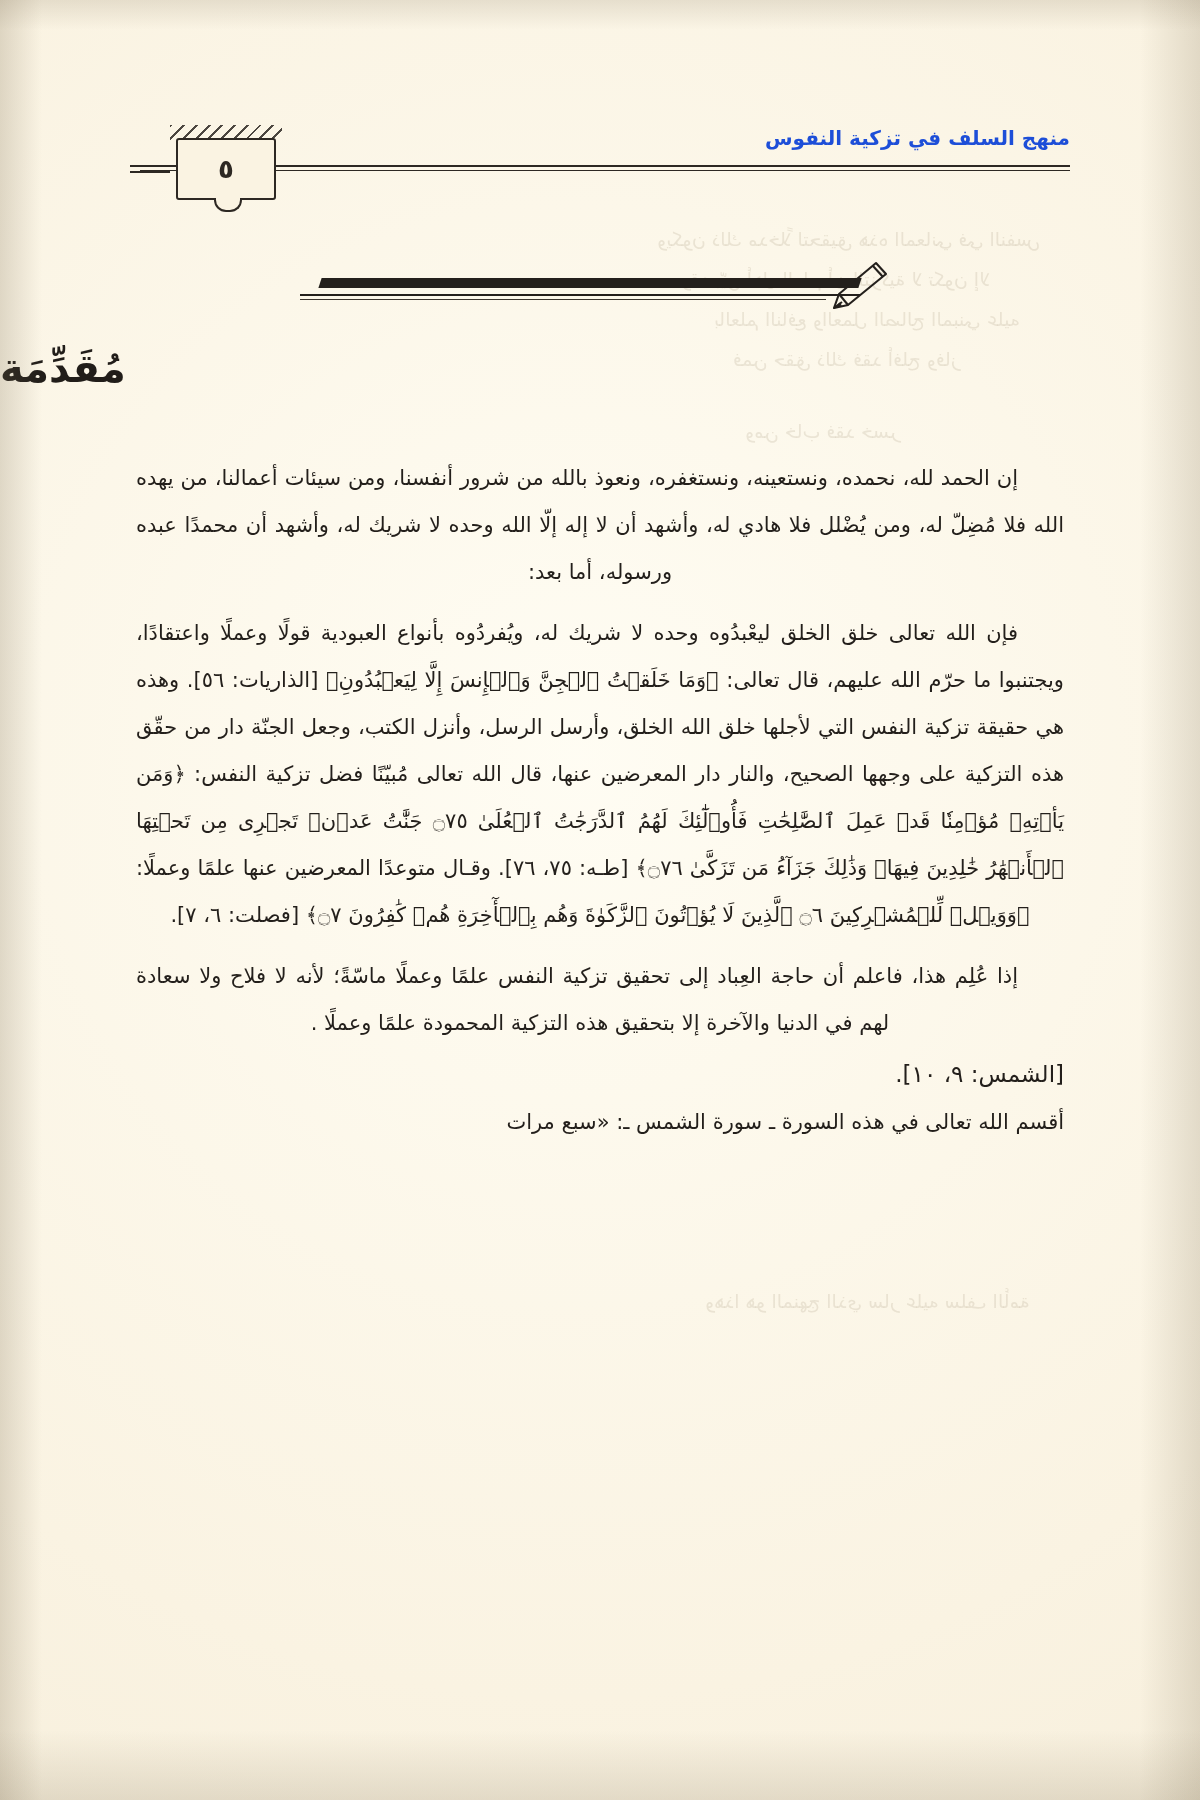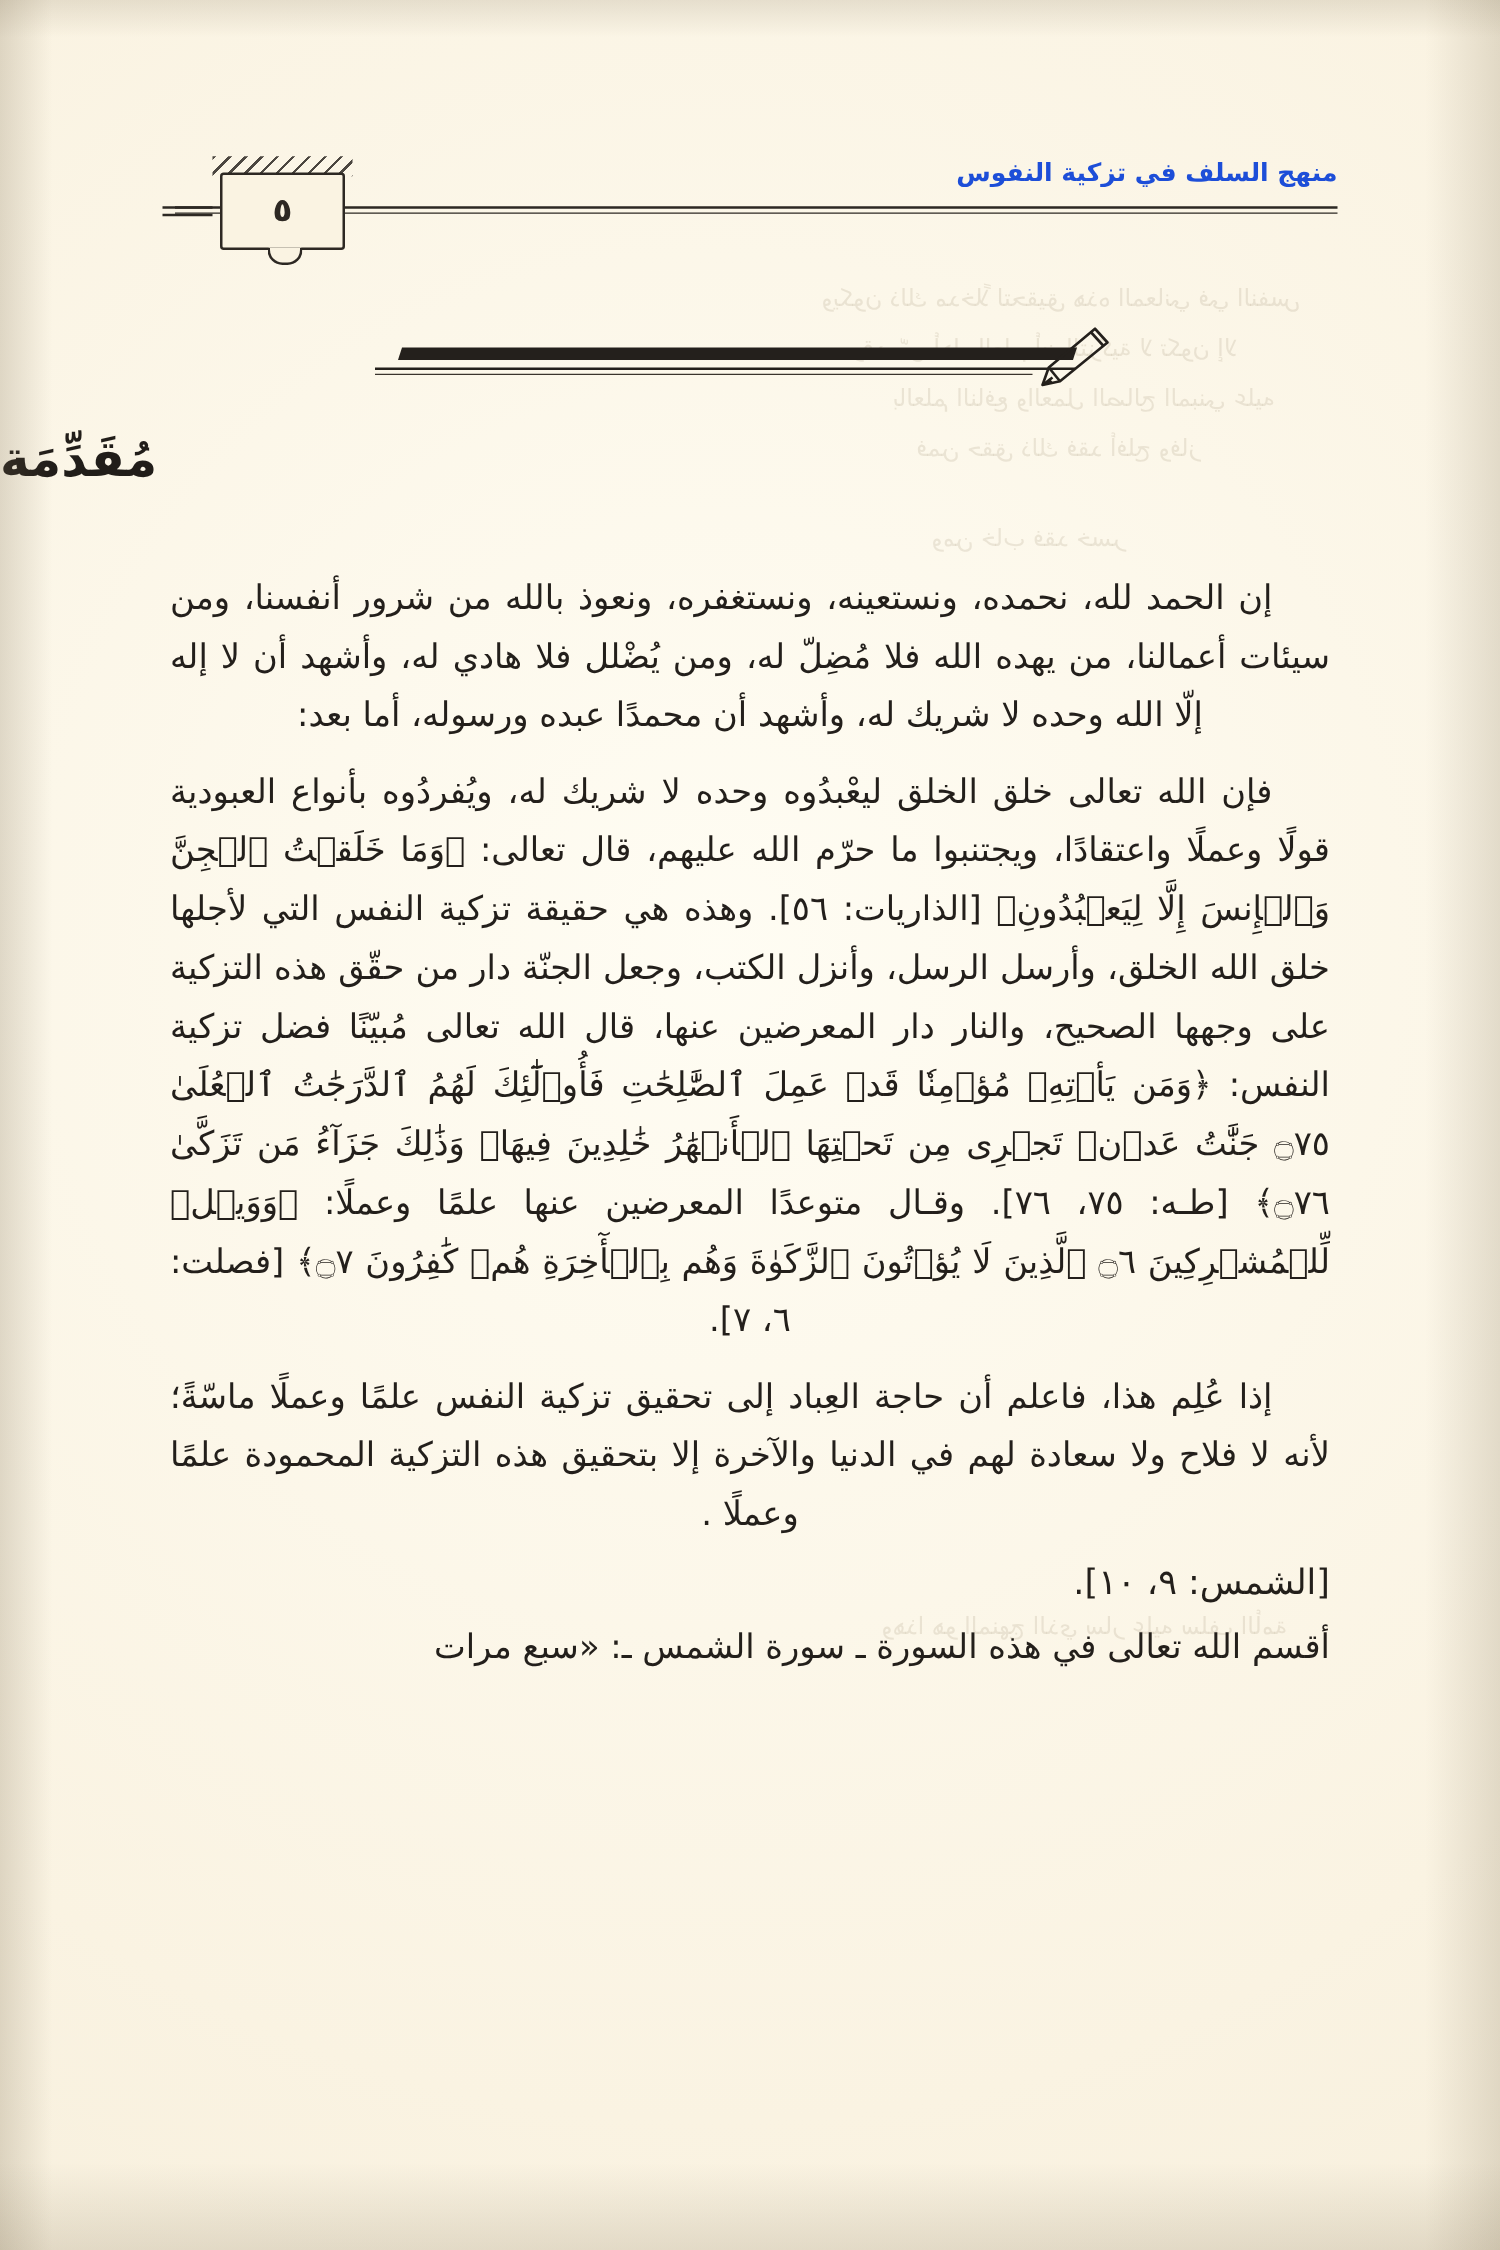--- a/index.html
+++ b/index.html
@@ -153,37 +153,37 @@
   }
 
   
   .body{
     position:absolute;
     top:455px;right:136px;left:136px;
   }
   p.par{
     margin:0 0 14px 0;
     font-family:"DejaVu Sans", sans-serif;
-    font-size:27px;
+    font-size:21px;
     line-height:47px;
     color:#231f1b;
     text-align:justify;
     text-align-last:center;
     direction:rtl;
   }
   p.par.flow{ text-align-last:right; }
   p.par.indent{ text-indent:46px; }
   .quran{
     font-size:20px;
     letter-spacing:.3px;
   }
   .ref{ font-size:20px; }
   .small-line{
     font-family:"DejaVu Sans", sans-serif;
-    font-size:28px;
+    font-size:23px;
     color:#231f1b;
     direction:rtl;
     text-align:right;
     margin:0 0 12px 0;
   }
   .tail{
     margin-top:16px;
   }
 </style>
 </head>

